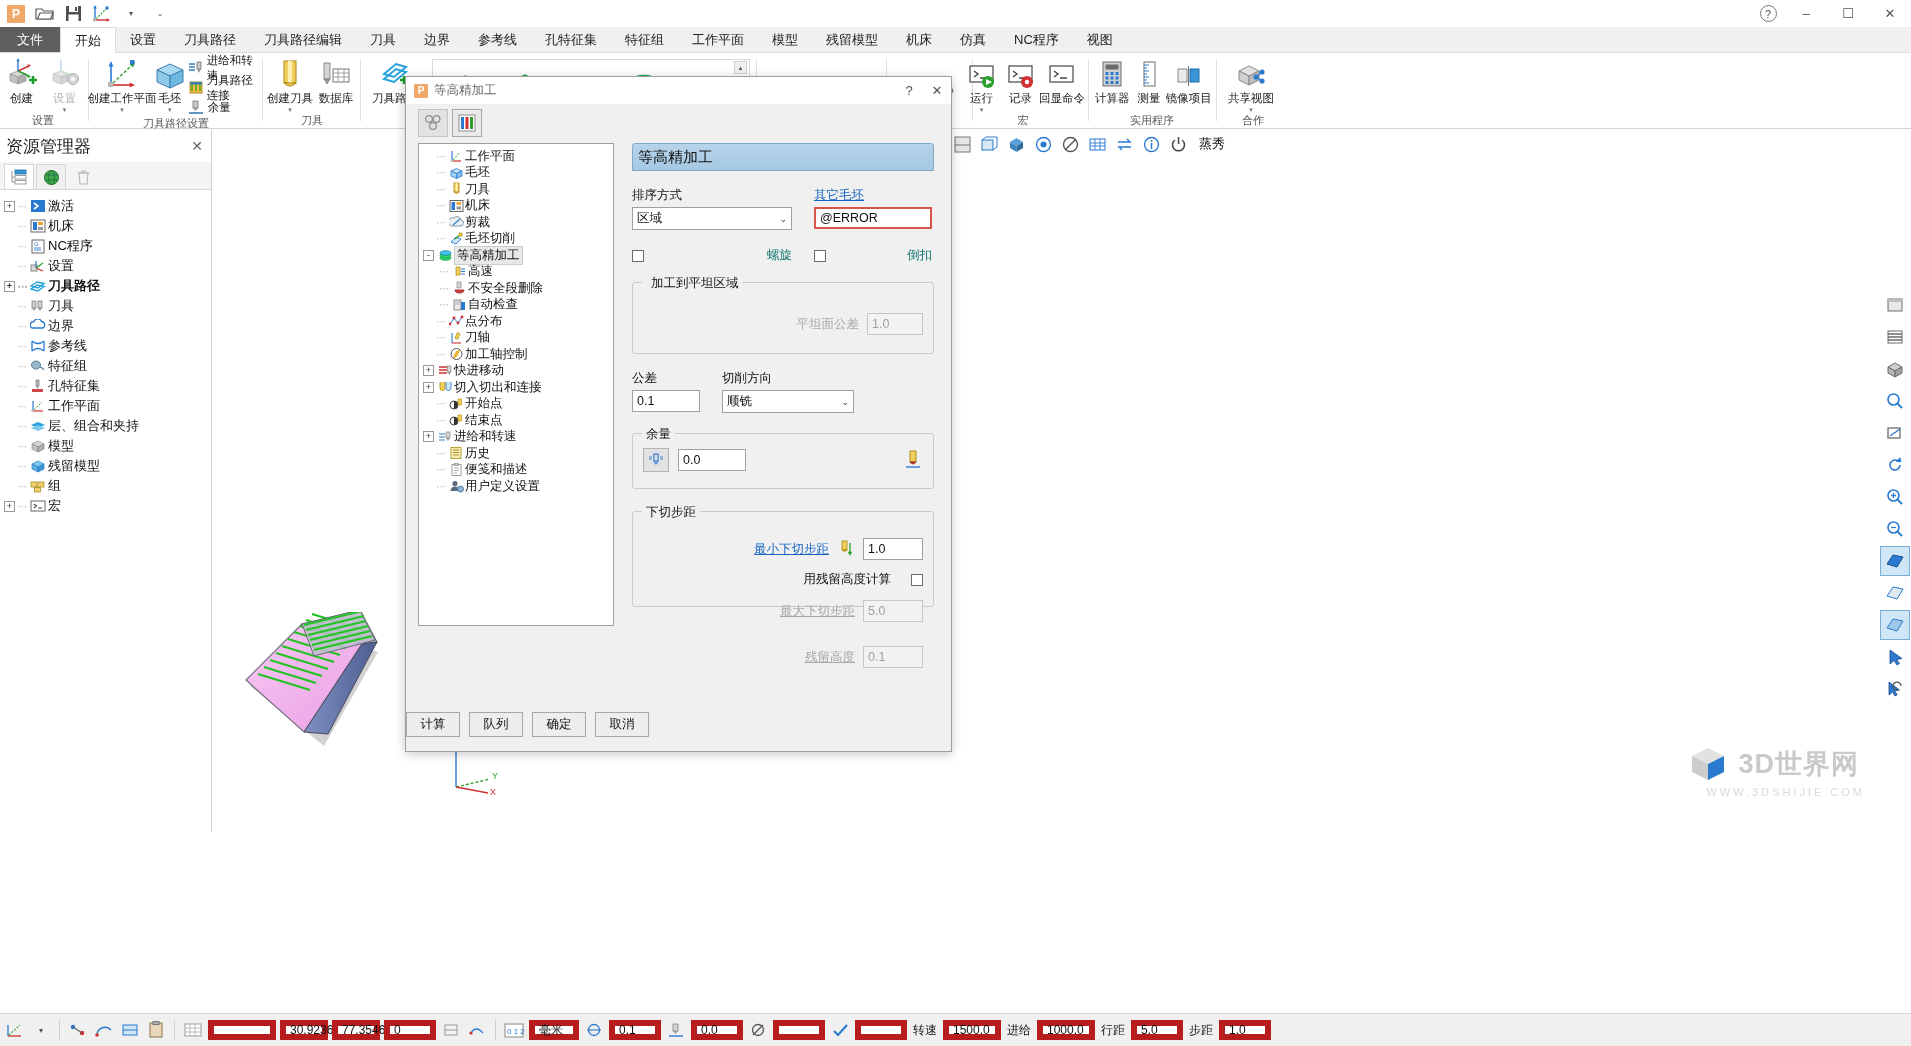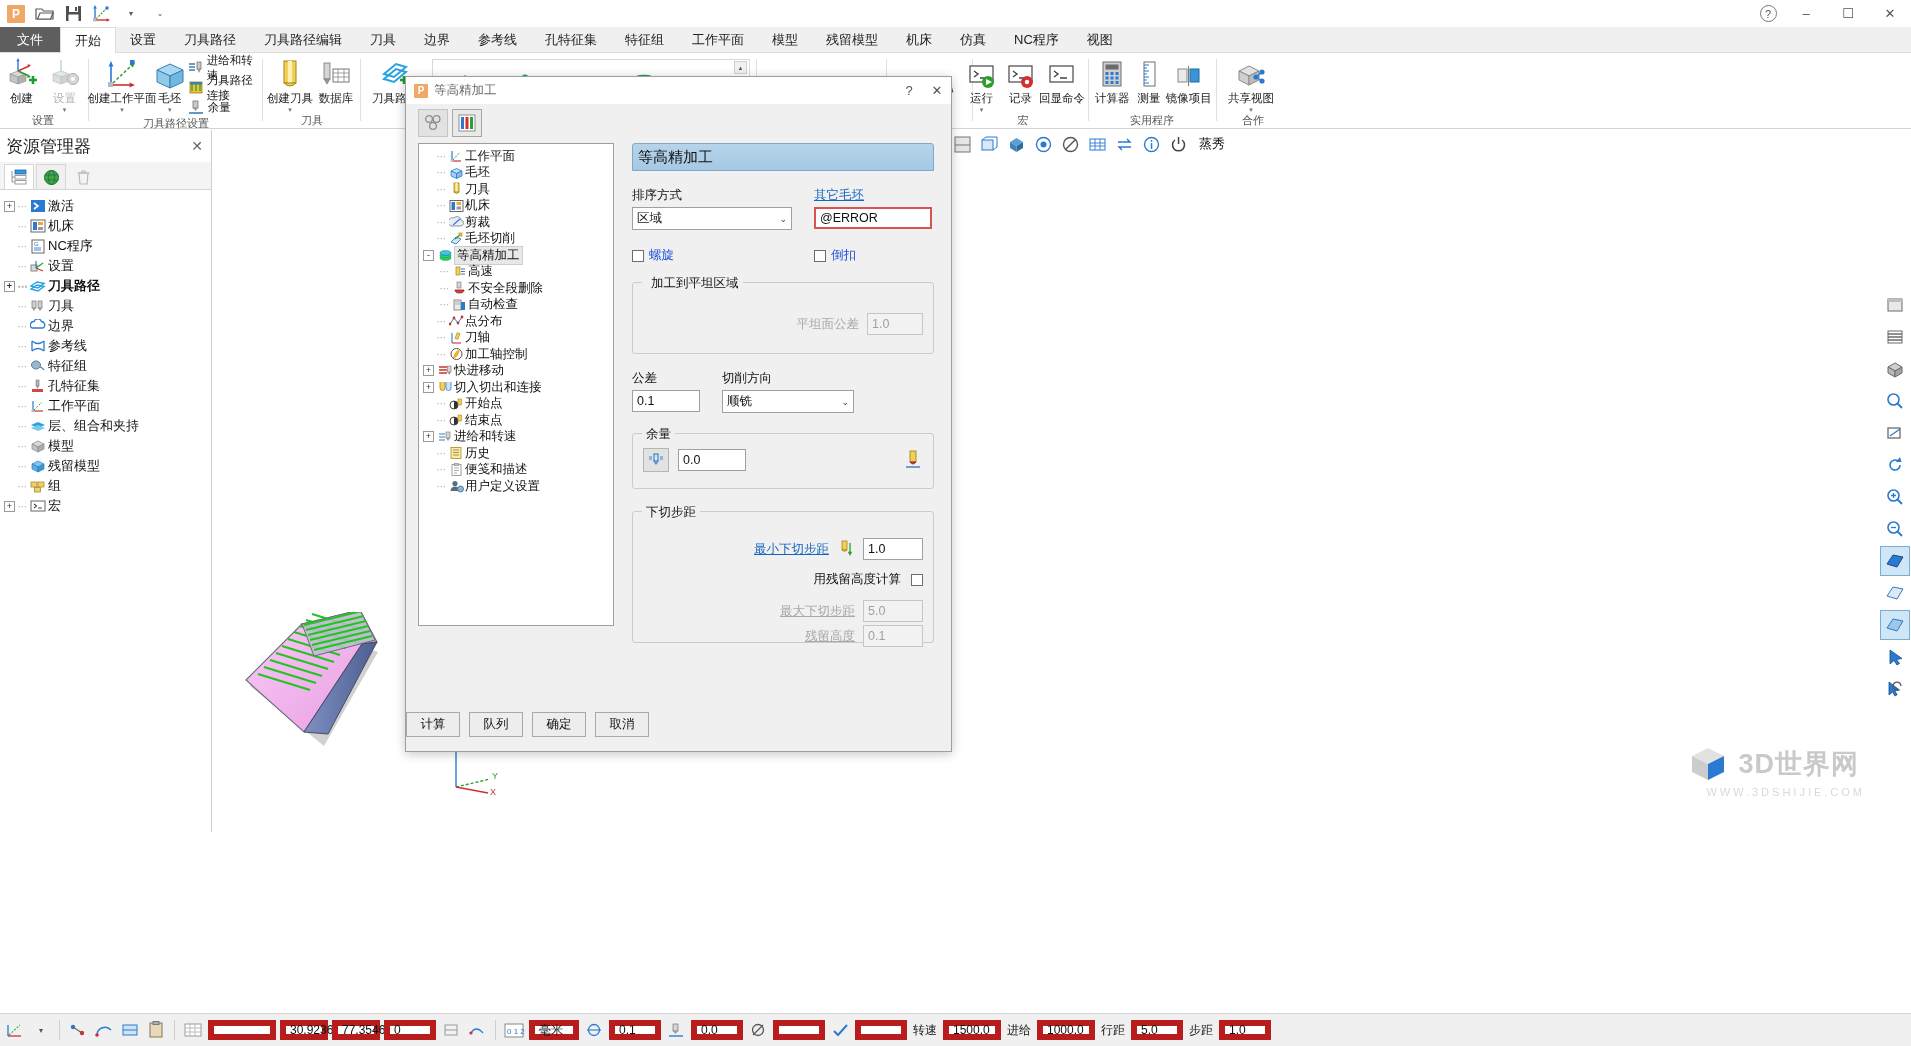--- a/index.html
+++ b/index.html
@@ -195,21 +195,21 @@
   .flabel.link { color:#1565c0; text-decoration:underline; cursor:pointer; }
   .flabel.dim { color:#a8a8a8; }
   .finput { height:22px; border:1px solid #a0a0a0; background:#fff; font-size:12.5px;
             padding:0 4px; display:flex; align-items:center; }
   .finput.dis { background:#f2f2f2; color:#a0a0a0; border-color:#c6c6c6; }
   .fselect { height:23px; border:1px solid #a0a0a0; background:#fff; font-size:12.5px;
              padding:0 4px; display:flex; align-items:center; justify-content:space-between; }
   .fselect .cv { font-size:9px; color:#444; }
   .err-box { height:22px; border:2px solid #d9534f; background:#fff; font-size:12.5px;
              padding:0 4px; display:flex; align-items:center; }
-  .cb { display:flex; align-items:center; gap:5px; font-size:12.5px; color:#1d4ed8; }
+  .cb { display:flex; align-items:center; gap:5px; font-size:12.5px; color:#0f766e;justify-content:space-between; }
   .cb .box { width:12px; height:12px; border:1px solid #6d6d6d; background:#fff; flex:none; }
 
   .fieldset {
     border:1px solid #cbcbcb; border-radius:3px; padding:8px 10px 10px 10px;
     position:relative; margin-top:16px;
   }
   .fieldset > .legend {
     position:absolute; top:-8px; left:9px; background:#f0f0f0; padding:0 4px;
     font-size:12.5px; color:#111;
   }
@@ -1553,47 +1553,47 @@
           <div class="icon-plain">
             <svg width="18" height="20" viewBox="0 0 18 20">
                 <rect x="6" y="1" width="6" height="11" fill="#f2cf5c" stroke="#a8850f" stroke-width=".9"></rect>
                 <path d="M6 12q3 4 6 0z" fill="#d94040" stroke="#8a2020" stroke-width=".8"></path>
                 <path d="M2 17h14" stroke="#2b7ad1" stroke-width="1.4"></path>
               </svg>
           </div>
         </div>
       </div>
 
-      <div class="fieldset" style="height:132px;margin-top:22px;">
+      <div class="fieldset" style="height:96px;margin-top:22px;">
         <span class="legend">下切步距</span>
 
         <div style="display:flex;align-items:center;gap:7px;justify-content:flex-end;margin-top:18px;">
           <span class="flabel link" style="margin:0;">最小下切步距</span>
           <div class="icon-plain">
             <svg width="16" height="18" viewBox="0 0 16 18">
                 <rect x="4" y="1" width="5" height="9" fill="#f2cf5c" stroke="#a8850f" stroke-width=".8"></rect>
                 <path d="M4 10q2.5 3 5 0z" fill="#f2cf5c" stroke="#a8850f" stroke-width=".8"></path>
                 <path d="M12 3v10" stroke="#2aa02a" stroke-width="1.3"></path>
                 <polygon points="12,16 9.8,11.8 14.2,11.8" fill="#2aa02a"></polygon>
               </svg>
           </div>
           <div class="finput" style="width:60px;">1.0</div>
         </div>
 
-        <div style="display:flex;align-items:center;gap:10px;justify-content:flex-end;margin-top:11px;">
+        <div style="display:flex;align-items:center;gap:20px;justify-content:flex-end;margin-top:11px;">
           <span class="flabel" style="margin:0;">用残留高度计算</span>
           <span class="box" style="width:12px;height:12px;border:1px solid #6d6d6d;background:#fff;display:inline-block;"></span>
         </div>
 
         <div style="display:flex;align-items:center;gap:8px;justify-content:flex-end;margin-top:12px;">
           <span class="flabel link dim" style="margin:0;text-decoration:underline;">最大下切步距</span>
           <div class="finput dis" style="width:60px;">5.0</div>
         </div>
 
-        <div style="display:flex;align-items:center;gap:8px;justify-content:flex-end;margin-top:3px;">
+        <div style="display:flex;align-items:center;gap:8px;justify-content:flex-end;margin-top:24px;">
           <span class="flabel link dim" style="margin:0;text-decoration:underline;">残留高度</span>
           <div class="finput dis" style="width:60px;">0.1</div>
         </div>
       </div>
     </div>
   </div>
 
   <div class="dlg-footer">
     <div class="dbtn">计算</div>
     <div class="dbtn">队列</div>

